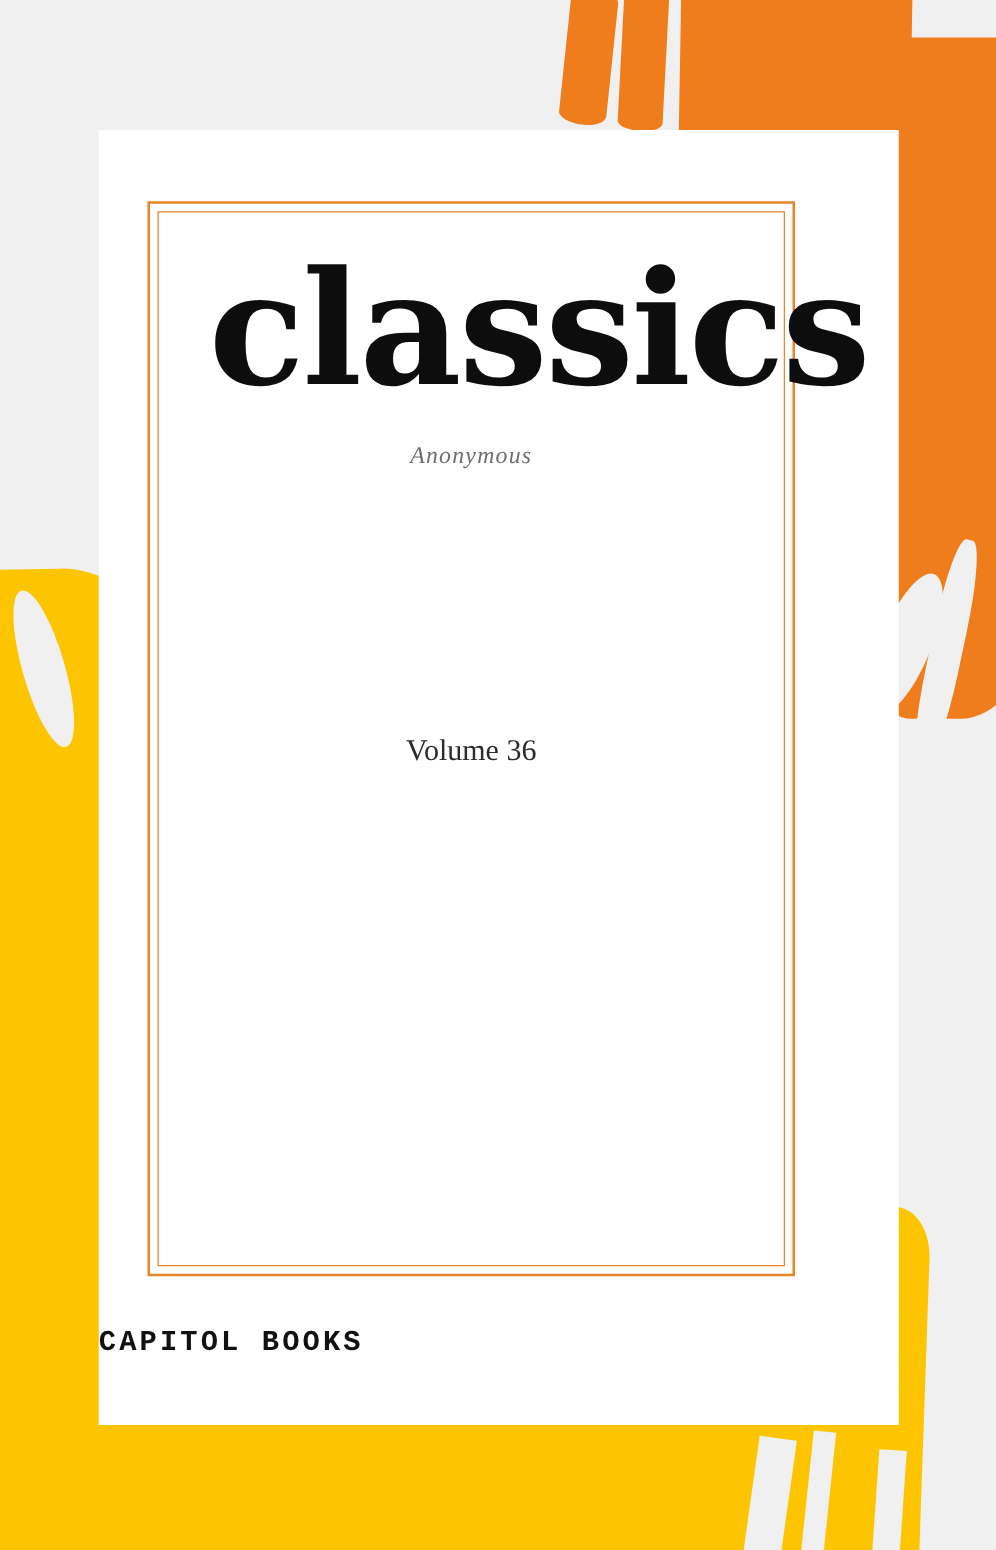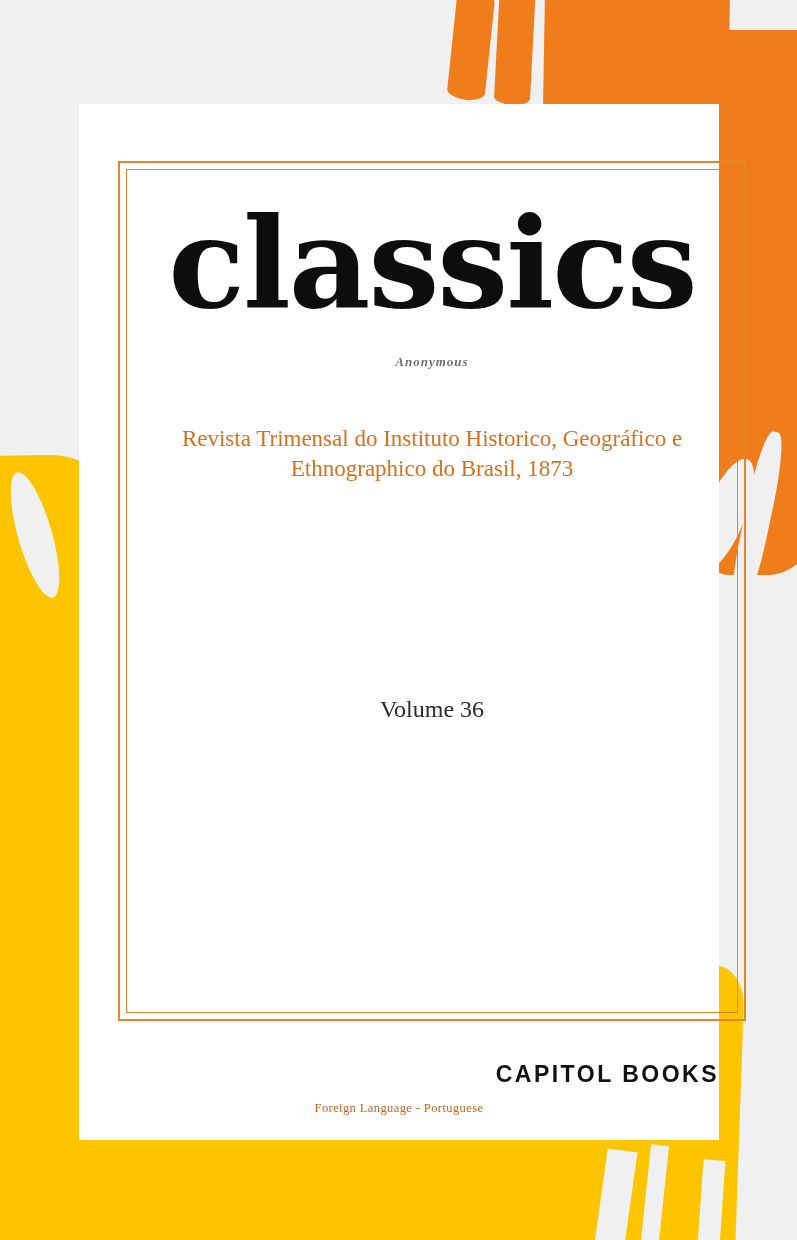--- a/index.html
+++ b/index.html
@@ -159,21 +159,21 @@
     width: 640px;
     height: 1036px;
     background: #ffffff;
     z-index: 5;
   }
 
   .frame-outer {
     position: absolute;
     left: 39px;
     top: 57px;
-    width: 628px;
+    width: 518px;
     height: 860px;
     border: 2px solid #e8842a;
     box-sizing: border-box;
   }
   .frame-inner {
     position: absolute;
     left: 6px;
     top: 6px;
     right: 6px;
     bottom: 6px;
@@ -203,24 +203,23 @@
   }
   .series-title .line2 {
     display: block;
     margin-top: 6px;
   }
 
   .author {
     margin-top: 30px;
     font-family: "Liberation Serif", serif;
     font-style: italic;
-    font-size: 13px;
+    font-size: 19px;
     letter-spacing: 1px;
     color: #6f6f6f;
-    font-weight: bold;
   }
 
   .book-title {
     margin-top: 54px;
     font-family: "Liberation Serif", serif;
     font-size: 23px;
     line-height: 1.32;
     color: #d4711d;
     padding: 0 8px;
   }
@@ -230,22 +229,22 @@
     font-family: "Liberation Serif", serif;
     font-size: 24px;
     color: #2b2b2b;
   }
 
   .publisher {
     position: absolute;
     left: 0;
     right: 0;
     top: 957px;
-    text-align: right;
-    font-family: Liberation Sans, sans-serif;
+    text-align: left;
+    font-family: Liberation Mono, monospace;
     font-weight: bold;
     font-size: 23px;
     letter-spacing: 2.5px;
     color: #111111;
   }
   .subject {
     position: absolute;
     left: 0;
     right: 0;
     top: 997px;
@@ -281,24 +280,22 @@
   <div class="frame-outer">
     <div class="frame-inner">
       <div class="frame-content">
 
         <div class="series-title">
           <span>classics</span>
         </div>
 
         <div class="author">Anonymous</div>
 
-        <div class="book-title">Revista Trimensal do Instituto Historico, Geográfico e Ethnographico do Brasil, 1873</div>
 
         <div class="volume">Volume 36</div>
 
       </div>
     </div>
   </div>
 
   <div class="publisher">CAPITOL BOOKS</div>
-  <div class="subject">Foreign Language - Portuguese</div>
 
 </div>
 
 </body></html>

